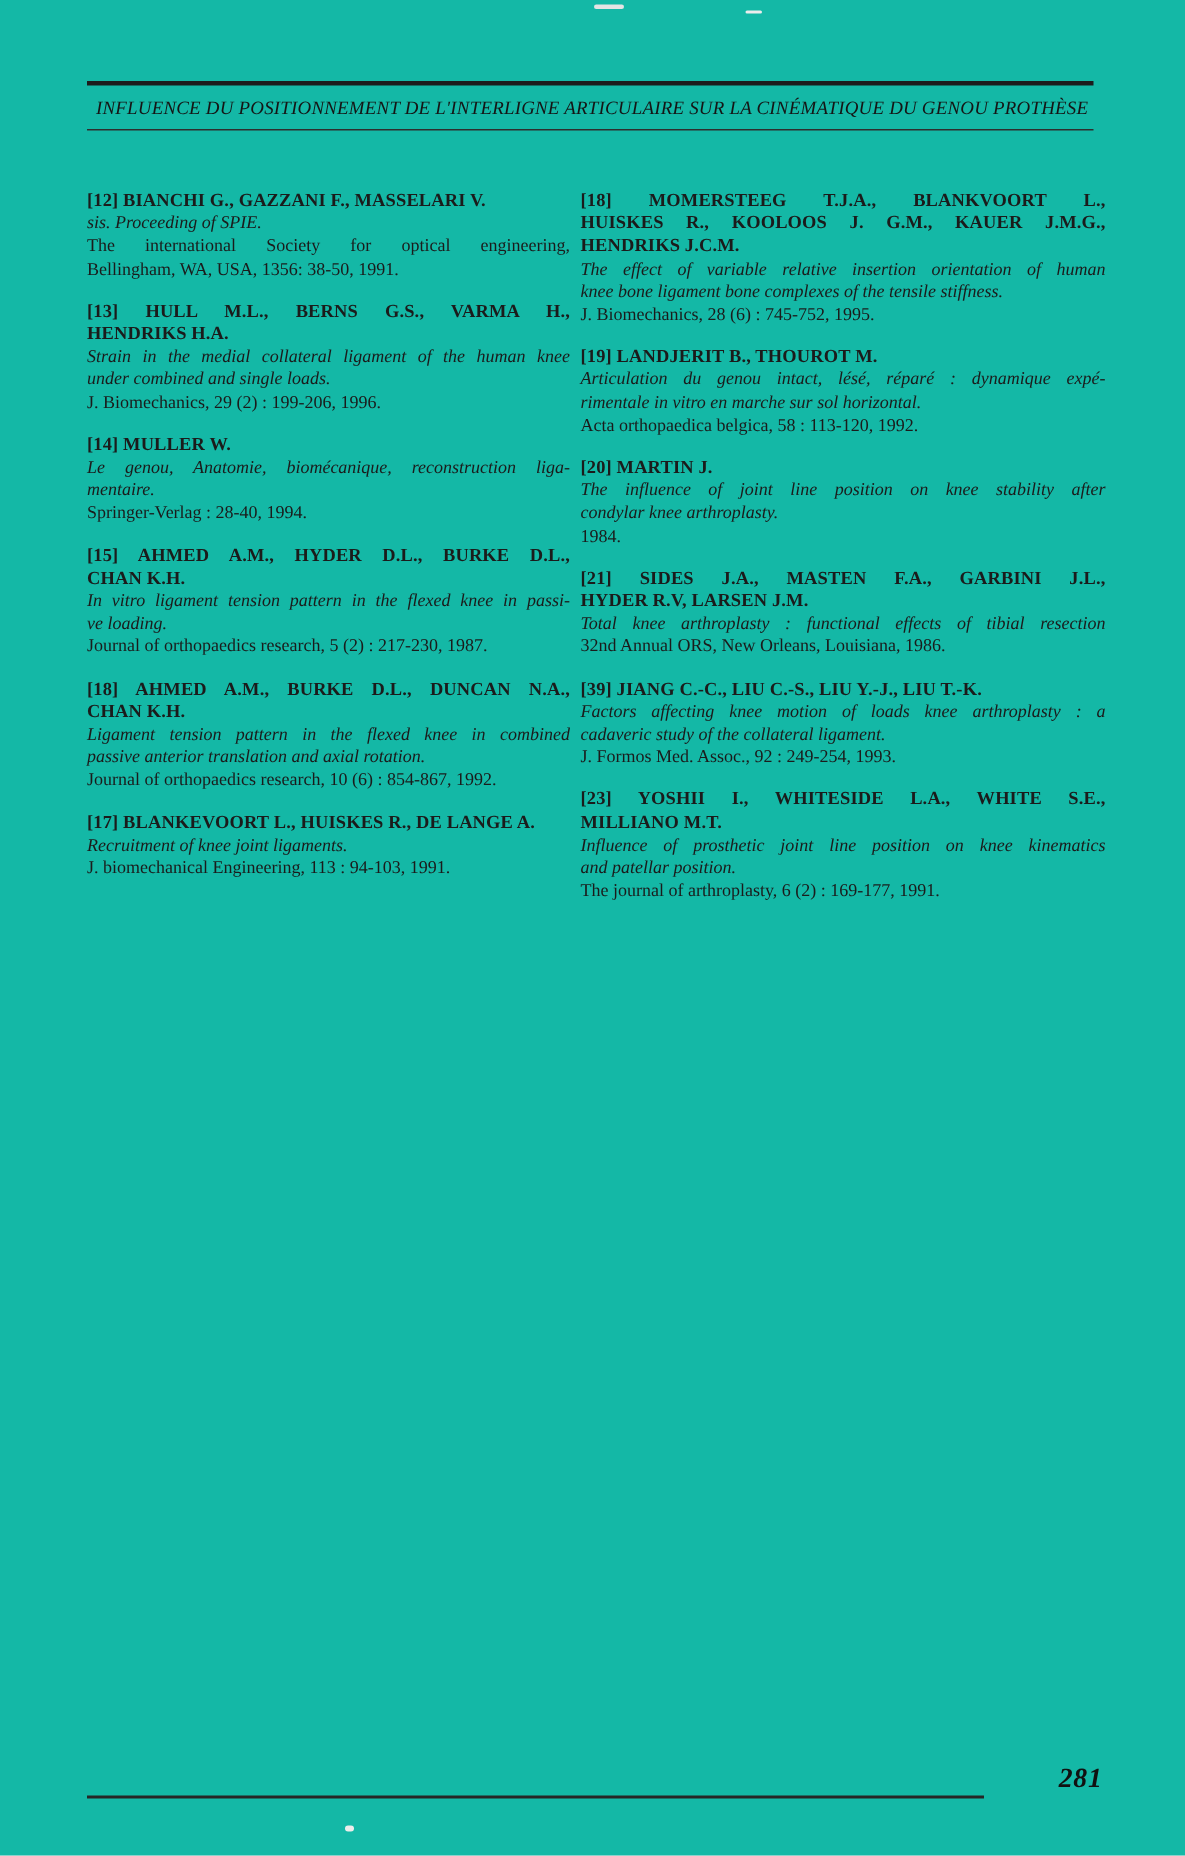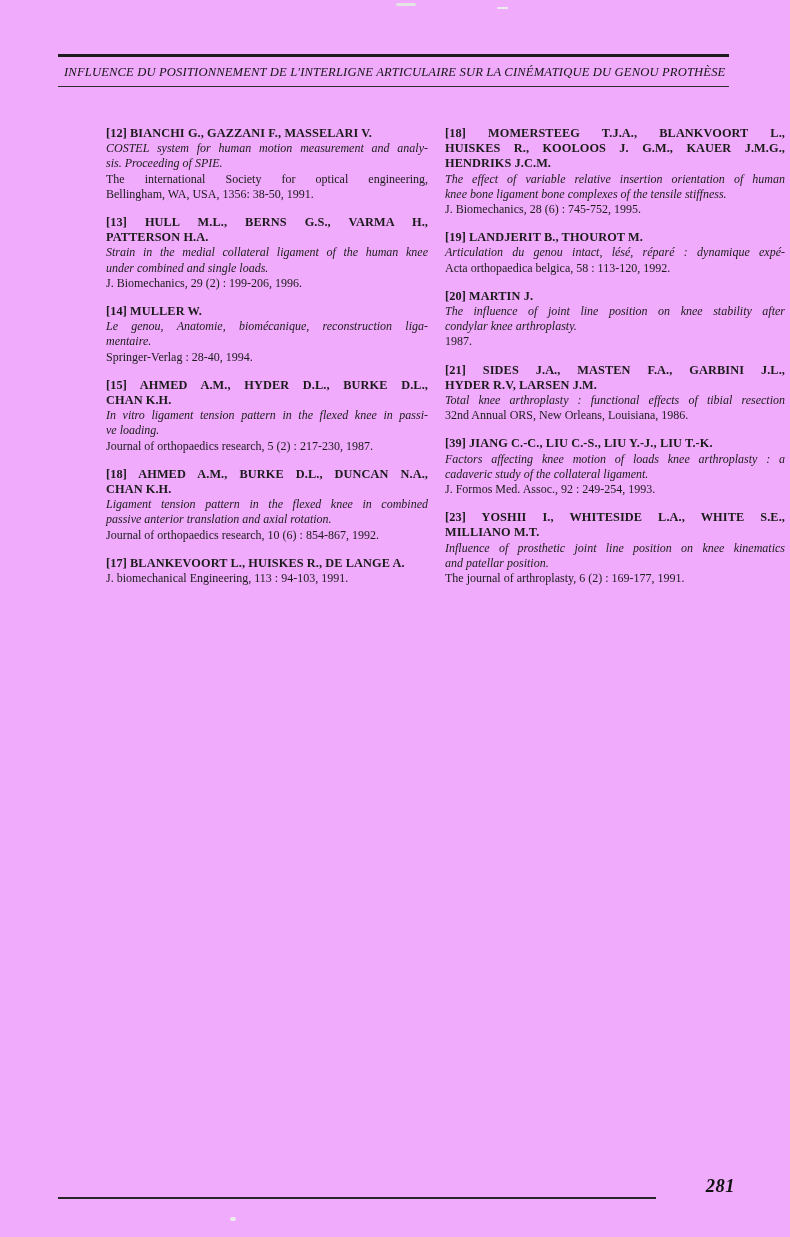--- a/index.html
+++ b/index.html
@@ -1,21 +1,21 @@
 <!DOCTYPE html>
 <html><head>
 <meta charset="utf-8">
 <style>
   html, body { margin: 0; padding: 0; background: #e9e9e9; }
   .page {
     position: relative;
     width: 790px;
     height: 1237px;
     margin: 0 auto;
-    background: #f0abfc;
+    background: #14b8a6;
     color: #1b1b1b;
     font-family: "Liberation Serif", "DejaVu Serif", serif;
     overflow: hidden;
   }
 
   
   .header { position: absolute; left: 58px; width: 671px; top: 54px; }
   .rule-thick { height: 3px; background: #1c1c1c; }
   .rule-thin  { height: 1px; background: #2e2e2e; }
   .header-title {
@@ -27,22 +27,21 @@
     white-space: nowrap;
     color: #151515;
   }
 
   
   .columns {
     position: absolute;
     left: 58px; top: 126px;
     width: 679px;
     display: flex;
-    gap: 17px;
-    margin-left: 48px;
+    gap: 7px;
   }
   .col { font-size: 12px; line-height: 15.2px; }
   .col-left  { width: 322px; flex: none; }
   .col-right { flex: 1; }
 
   .ref { margin-bottom: 13px; }
   .ref-authors .ln { font-weight: bold; font-size: 12.3px; letter-spacing: 0.1px; }
   .ref-title   .ln { font-style: italic; }
   .ln { text-align: left; }
   .ln.just { text-align: justify; text-align-last: justify; }
@@ -84,32 +83,31 @@
     <div class="rule-thin"></div>
   </div>
 
   <div class="columns">
     <div class="col col-left">
         <div class="ref">
           <div class="ref-authors">
             <div class="ln">[12] BIANCHI G., GAZZANI F., MASSELARI V.</div>
           </div>
           <div class="ref-title">
-            <div class="ln just">COSTEL system for human motion measurement and analy-</div>
             <div class="ln">sis. Proceeding of SPIE.</div>
           </div>
           <div class="ref-source">
             <div class="ln just">The international Society for optical engineering,</div>
             <div class="ln">Bellingham, WA, USA, 1356: 38-50, 1991.</div>
           </div>
         </div>
         <div class="ref">
           <div class="ref-authors">
             <div class="ln just">[13] HULL M.L., BERNS G.S., VARMA H.,</div>
-            <div class="ln">PATTERSON H.A.</div>
+            <div class="ln">HENDRIKS H.A.</div>
           </div>
           <div class="ref-title">
             <div class="ln just">Strain in the medial collateral ligament of the human knee</div>
             <div class="ln">under combined and single loads.</div>
           </div>
           <div class="ref-source">
             <div class="ln">J. Biomechanics, 29 (2) : 199-206, 1996.</div>
           </div>
         </div>
         <div class="ref">
@@ -146,20 +144,23 @@
             <div class="ln just">Ligament tension pattern in the flexed knee in combined</div>
             <div class="ln">passive anterior translation and axial rotation.</div>
           </div>
           <div class="ref-source">
             <div class="ln">Journal of orthopaedics research, 10 (6) : 854-867, 1992.</div>
           </div>
         </div>
         <div class="ref">
           <div class="ref-authors">
             <div class="ln">[17] BLANKEVOORT L., HUISKES R., DE LANGE A.</div>
+          </div>
+          <div class="ref-title">
+            <div class="ln">Recruitment of knee joint ligaments.</div>
           </div>
           <div class="ref-source">
             <div class="ln">J. biomechanical Engineering, 113 : 94-103, 1991.</div>
           </div>
         </div>
       </div>
     <div class="col col-right">
         <div class="ref">
           <div class="ref-authors">
             <div class="ln just">[18] MOMERSTEEG T.J.A., BLANKVOORT L.,</div>
@@ -173,35 +174,36 @@
           <div class="ref-source">
             <div class="ln">J. Biomechanics, 28 (6) : 745-752, 1995.</div>
           </div>
         </div>
         <div class="ref">
           <div class="ref-authors">
             <div class="ln">[19] LANDJERIT B., THOUROT M.</div>
           </div>
           <div class="ref-title">
             <div class="ln just">Articulation du genou intact, lésé, réparé : dynamique expé-</div>
+            <div class="ln">rimentale in vitro en marche sur sol horizontal.</div>
           </div>
           <div class="ref-source">
             <div class="ln">Acta orthopaedica belgica, 58 : 113-120, 1992.</div>
           </div>
         </div>
         <div class="ref">
           <div class="ref-authors">
             <div class="ln">[20] MARTIN J.</div>
           </div>
           <div class="ref-title">
             <div class="ln just">The influence of joint line position on knee stability after</div>
             <div class="ln">condylar knee arthroplasty.</div>
           </div>
           <div class="ref-source">
-            <div class="ln">1987.</div>
+            <div class="ln">1984.</div>
           </div>
         </div>
         <div class="ref">
           <div class="ref-authors">
             <div class="ln just">[21] SIDES J.A., MASTEN F.A., GARBINI J.L.,</div>
             <div class="ln">HYDER R.V, LARSEN J.M.</div>
           </div>
           <div class="ref-title">
             <div class="ln just">Total knee arthroplasty : functional effects of tibial resection</div>
           </div>

